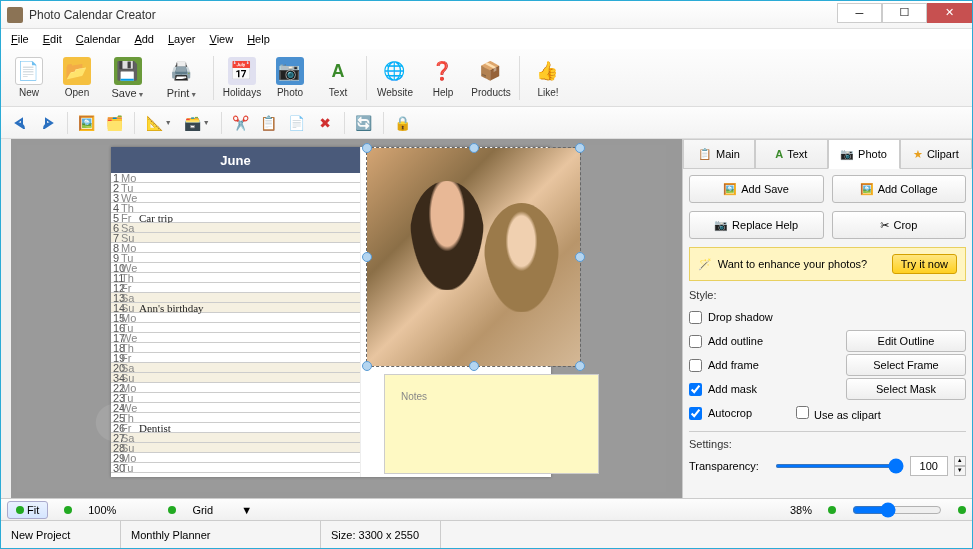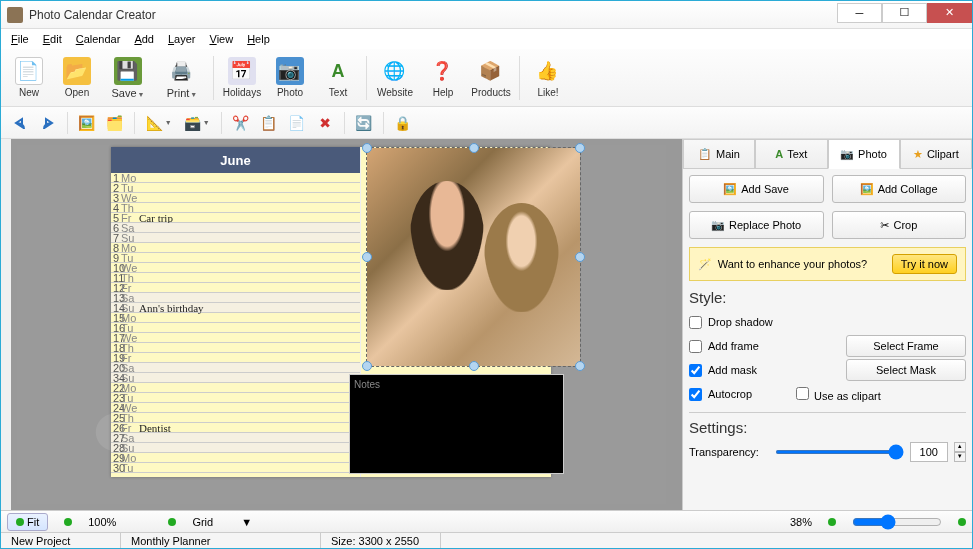--- a/index.html
+++ b/index.html
@@ -20,64 +20,64 @@
 .tbbtn .ico{width:28px;height:28px;border-radius:3px;margin-bottom:2px;display:flex;align-items:center;justify-content:center;font-size:18px}
 .tbbtn .lbl{font-size:10px;color:#333}
 .tbsep{width:1px;height:44px;background:#ddd;margin:0 2px}
 .ddarrow{font-size:7px;color:#666;margin-left:1px}
 .sectb{height:32px;display:flex;align-items:center;padding:0 6px;gap:2px;border-bottom:1px solid #ddd;background:linear-gradient(#fdfdfd,#f3f3f3)}
 .sbtn{width:26px;height:26px;display:flex;align-items:center;justify-content:center;border:1px solid transparent;border-radius:3px;cursor:pointer;font-size:14px}
 .ssep{width:1px;height:22px;background:#ddd;margin:0 4px}
 .content{flex:1;display:flex;overflow:hidden}
 .canvas-area{flex:1;background:#999;position:relative;overflow:hidden}
 .canvas-bg{position:absolute;inset:6px 16px 6px 16px;background:#9a9a9a;background-image:radial-gradient(circle at 30% 20%,rgba(255,255,255,.15) 20px,transparent 21px),radial-gradient(circle at 70% 60%,rgba(255,255,255,.12) 25px,transparent 26px),radial-gradient(circle at 15% 80%,rgba(255,255,255,.1) 18px,transparent 19px)}
-.page{position:absolute;left:110px;top:8px;width:440px;height:330px;background:#fef9c3;display:flex;box-shadow:0 0 3px rgba(0,0,0,.3)}
+.page{position:absolute;left:110px;top:8px;width:440px;height:330px;background:#ffffff;display:flex;box-shadow:0 0 3px rgba(0,0,0,.3)}
 .caltable{width:250px;border-right:1px solid #eee}
 .calheader{height:26px;background:#4a5a7a;color:#fff;display:flex;align-items:center;justify-content:center;font-weight:bold;font-size:13px}
 .calrow{height:10px;border-bottom:1px solid #ccc;display:flex;align-items:center;font-size:7px;position:relative}
 .calrow.we{background:#f5f0e1}
 .calrow .dn{width:10px;padding-left:2px;color:#555}
 .calrow .dw{width:14px;color:#888}
 .calrow .ev{font-family:'Brush Script MT',cursive;font-size:11px;color:#222;padding-left:4px;}
 .photo-sel{position:absolute;left:365px;top:8px;width:215px;height:220px;border:1px dashed #666}
 .photo-img{width:100%;height:100%;background:linear-gradient(135deg,#d4a574 0%,#8b6f47 30%,#e8c5a0 50%,#b8956a 70%,#d4b896 100%);position:relative;overflow:hidden}
 .photo-img::before{content:"";position:absolute;left:20%;top:15%;width:35%;height:50%;background:radial-gradient(ellipse at 50% 30%,#e8b896 30%,#3a2a1a 35%,#3a2a1a 70%,transparent 72%);border-radius:50% 50% 40% 40%}
 .photo-img::after{content:"";position:absolute;right:10%;top:25%;width:35%;height:50%;background:radial-gradient(ellipse at 50% 35%,#f0d0b0 25%,#9b7a4a 30%,#9b7a4a 70%,transparent 72%);border-radius:50% 50% 40% 40%}
 .handle{position:absolute;width:10px;height:10px;background:#b4d5f0;border:1px solid #5a9bd4;border-radius:50%}
 .h-tl{left:-5px;top:-5px}.h-tm{left:50%;top:-5px;margin-left:-5px}.h-tr{right:-5px;top:-5px}
 .h-ml{left:-5px;top:50%;margin-top:-5px}.h-mr{right:-5px;top:50%;margin-top:-5px}
 .h-bl{left:-5px;bottom:-5px}.h-bm{left:50%;bottom:-5px;margin-left:-5px}.h-br{right:-5px;bottom:-5px}
-.notes-box{position:absolute;left:348px;top:235px;width:215px;height:100px;background:#000000;border:1px solid #ccc;padding:4px;color:#888;font-size:10px}
+.notes-box{position:absolute;left:383px;top:235px;width:215px;height:100px;background:#fef9c3;border:1px solid #ccc;padding:16px;color:#888;font-size:10px}
 .ruler-left{position:absolute;left:0;top:0;width:10px;height:100%;background:#f0f0f0}
 .sidepanel{width:290px;background:#f5f5f5;border-left:1px solid #ccc;display:flex;flex-direction:column}
 .tabs{height:30px;display:flex;background:#eee}
 .tab{flex:1;display:flex;align-items:center;justify-content:center;gap:4px;border:1px solid #ccc;cursor:pointer;font-size:11px;background:linear-gradient(#f8f8f8,#eee)}
 .tab.active{background:#fff;border-bottom-color:#fff}
 .panelbody{flex:1;overflow-y:auto;padding:6px}
 .btnrow{display:flex;gap:8px;margin-bottom:8px}
 .pbtn{flex:1;height:28px;display:flex;align-items:center;justify-content:center;gap:4px;background:linear-gradient(#fff,#eee);border:1px solid #bbb;border-radius:3px;cursor:pointer}
 .enhance{background:#fff5c2;border:1px solid #e8d060;padding:6px 8px;display:flex;align-items:center;gap:6px;margin-bottom:8px}
 .enhance .tryit{margin-left:auto;padding:3px 8px;background:linear-gradient(#ffe680,#ffd020);border:1px solid #d4a000;border-radius:3px;cursor:pointer}
-.section-lbl{font-size:15px;color:#333;margin:6px 0 4px}
+.section-lbl{font-size:11px;color:#333;margin:6px 0 4px}
 .chkrow{display:flex;align-items:center;height:24px;gap:4px}
 .chkrow input{margin-right:2px}
 .chkrow .sidebtn{margin-left:auto;width:120px;height:22px;background:linear-gradient(#fff,#eee);border:1px solid #bbb;border-radius:3px;cursor:pointer;font-size:11px}
 .sliderrow{display:flex;align-items:center;height:24px;gap:6px}
 .sliderrow .sl-lbl{width:90px}
 .sliderrow input[type=range]{flex:1;height:4px}
 .sliderrow .sl-val{width:42px;height:20px;border:1px solid #bbb;text-align:center;display:flex;align-items:center;justify-content:center;background:#fff}
 .spinbtns{width:14px;display:flex;flex-direction:column}
 .spinbtns div{height:10px;border:1px solid #bbb;font-size:6px;text-align:center;background:#f5f5f5;cursor:pointer}
 .hr{height:1px;background:#ccc;margin:6px 0}
 .bottombar{height:22px;border-top:1px solid #ccc;display:flex;align-items:center;padding:0 6px;gap:16px;background:linear-gradient(#fdfdfd,#f0f0f0)}
 .bottombar .zbtn{padding:2px 8px;border:1px solid #aac;border-radius:3px;background:linear-gradient(#eaf2ff,#d5e5ff);cursor:pointer;display:flex;align-items:center;gap:3px}
 .gdot{width:8px;height:8px;background:#2a2;border-radius:50%;display:inline-block}
 .bottombar .spacer{flex:1}
 .bottombar input[type=range]{width:90px}
-.statusbar{height:16px;border-top:1px solid #ccc;display:flex;align-items:center;background:#f5f5f5}
+.statusbar{height:28px;border-top:1px solid #ccc;display:flex;align-items:center;background:#f5f5f5}
 .statusbar div{padding:0 10px;border-right:1px solid #ccc;height:100%;display:flex;align-items:center;min-width:120px}
 svg{display:block}
 </style>
 </head>
 <body>
 
 <div class="titlebar">
   <div class="win-icon"></div>
   <div class="title">Photo Calendar Creator</div>
   <div class="winctrl">
@@ -349,36 +349,41 @@
             <span>Add Save</span>
           </button>
         <button class="pbtn">
             <span>🖼️</span>
             <span>Add Collage</span>
           </button>
       </div>
       <div class="btnrow">
         <button class="pbtn">
             <span>📷</span>
-            <span>Replace Photo</span>
+            <span>Replace Help</span>
           </button>
         <button class="pbtn">
             <span>✂</span>
             <span>Crop</span>
           </button>
       </div>
       <div class="enhance">
         <span>🪄</span>
         <span>Want to enhance your photos?</span>
         <button class="tryit">Try it now</button>
       </div>
       <div class="section-lbl">Style:</div>
       <div class="chkrow">
           <input type="checkbox" style="">
           <span>Drop shadow</span>
+        </div>
+      <div class="chkrow">
+          <input type="checkbox" style="">
+          <span>Add outline</span>
+          <button class="sidebtn">Edit Outline</button>
         </div>
       <div class="chkrow">
           <input type="checkbox" style="">
           <span>Add frame</span>
           <button class="sidebtn">Select Frame</button>
         </div>
       <div class="chkrow">
           <input type="checkbox" checked="" style="">
           <span>Add mask</span>
           <button class="sidebtn">Select Mask</button>

